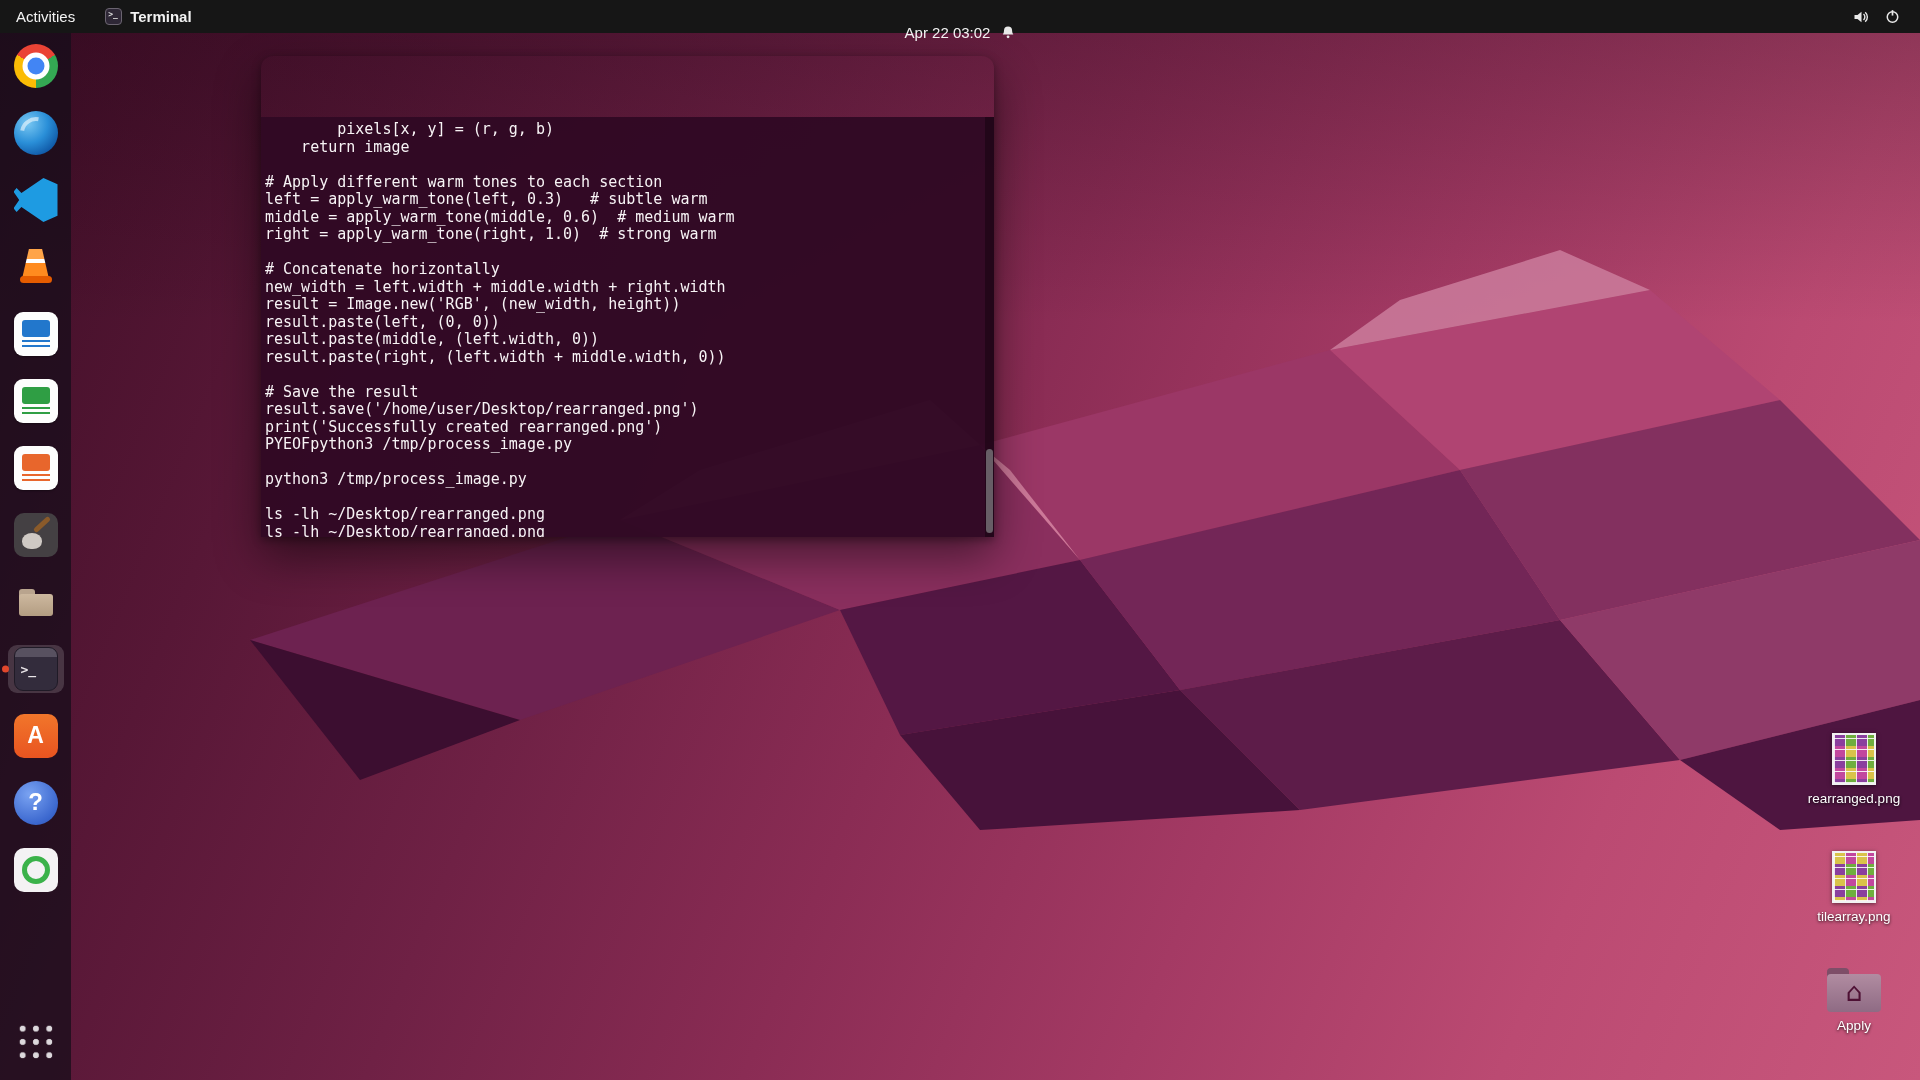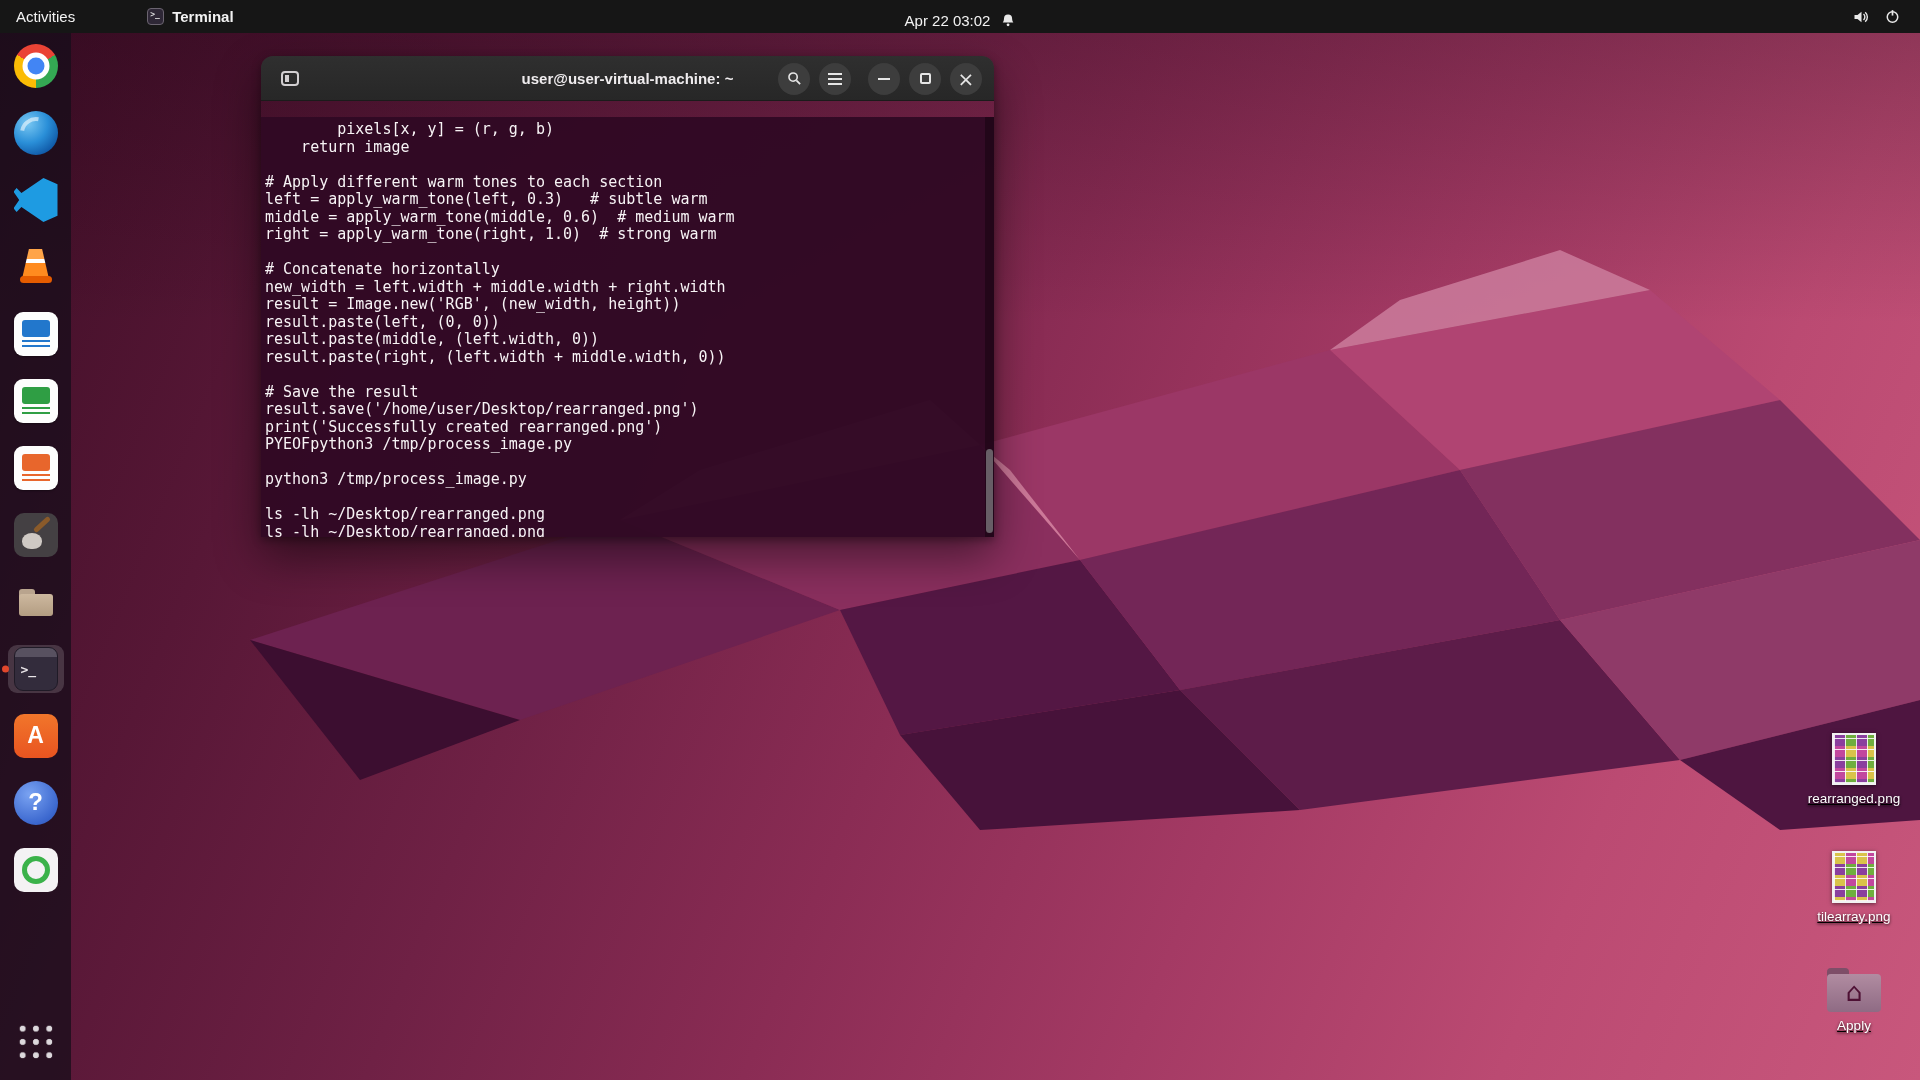--- a/index.html
+++ b/index.html
@@ -14,26 +14,26 @@
   
   .wallpaper { position:absolute; inset:0; z-index:0; }
   .wallpaper svg { width:100%; height:100%; display:block; }
 
   
   .topbar {
     position:absolute; top:0; left:0; width:1920px; height:33px; z-index:40;
     background:#161616; color:#f2f2f2; font-size:15px;
     display:flex; align-items:center;
   }
-  .tb-left { display:flex; align-items:flex-end; height:100%;gap:42px; }
+  .tb-left { display:flex; align-items:flex-end; height:100%; }
   .tb-activities { padding:0 16px; height:100%; display:flex; align-items:center; cursor:default; }
   .tb-appmenu { display:flex; align-items:center; gap:8px; padding:12px 14px; height:100%; font-weight:bold; }
   .tb-appicon { width:17px; height:17px; background:#2e2736; border:1px solid #6b6470; border-radius:4px; position:relative; }
   .tb-appicon::after { content:">_"; position:absolute; left:2px; top:1px; font:bold 8px "DejaVu Sans Mono", monospace; color:#ddd; }
-  .tb-center { position:absolute; left:50%; top:4px; height:100%; transform:translateX(-50%);
+  .tb-center { position:absolute; left:50%; top:16px; height:100%; transform:translateX(-50%);
     display:flex; align-items:center; gap:10px; padding:0 12px; }
   .tb-right { position:absolute; right:0; top:0; height:100%; display:flex; align-items:center; gap:16px; padding-right:20px; }
   .tb-icon { display:flex; align-items:center; }
 
   
   .dock {
     position:absolute; left:0; top:33px; bottom:0; width:71px; z-index:30;
     background:rgba(22,14,26,.74);
     display:flex; flex-direction:column; align-items:center; padding-top:9px; gap:19px;
   }
@@ -121,21 +121,21 @@
   .term-body pre {
     margin:0; padding:4px 12px 4px 4px;
     font-family:"DejaVu Sans Mono", monospace; font-size:15px; line-height:17.5px;
     color:#f7f3f5; white-space:pre;
   }
   .scroll-track { position:absolute; right:0; top:0; bottom:0; width:9px; background:rgba(0,0,0,.30); }
   .scroll-thumb { position:absolute; right:1px; bottom:4px; width:7px; height:84px; border-radius:4px; background:#675e66; }
 
   
   .desktop-icon { position:absolute; left:1806px; width:96px; z-index:10;
-    display:flex; flex-direction:column; align-items:center; gap:6px;text-decoration:underline; }
+    display:flex; flex-direction:column; align-items:center; gap:6px; }
   .di-label { color:#fff; font-size:13.5px; text-shadow:0 1px 3px rgba(0,0,0,.85); white-space:nowrap; }
   .thumb { width:44px; height:52px; border:2px solid #f2f2f2; box-shadow:0 1px 4px rgba(0,0,0,.5); }
   .thumb.rearranged {
     background:
       repeating-linear-gradient(0deg, rgba(255,255,255,.85) 0 1px, transparent 1px 11px),
       repeating-linear-gradient(90deg, rgba(255,255,255,.85) 0 1px, transparent 1px 11px),
       conic-gradient(#6fae3e 0 25%, #d9c34a 0 50%, #c2479e 0 75%, #8a3f9e 0) 0 0/22px 22px;
   }
   .thumb.tilearray {
     background:
@@ -247,46 +247,20 @@
     </div>
   <div class="dock-item">
       <span class="ic green"></span>
     </div>
   <div class="dock-item" style="margin-top:auto; margin-bottom:14px;">
       <span class="ic showapps"></span>
     </div>
 </div>
 
 <div class="window">
-  <div class="titlebar">
-    <div class="newtab-btn">
-      <span class="newtab-glyph"></span>
-    </div>
-    <div class="title">user@user-virtual-machine: ~</div>
-    <div class="tb-buttons">
-      <div class="circle-btn">
-        <svg class="mini" width="15" height="15" viewBox="0 0 16 16">
-            <circle cx="6.5" cy="6.5" r="4.4" stroke="#e6e6e6" stroke-width="1.7" fill="none"></circle>
-            <line x1="10" y1="10" x2="14" y2="14" stroke="#e6e6e6" stroke-width="1.9"></line>
-          </svg>
-      </div>
-      <div class="circle-btn spaced">
-        <span class="glyph-menu"></span>
-      </div>
-      <div class="circle-btn">
-        <span class="glyph-min"></span>
-      </div>
-      <div class="circle-btn">
-        <span class="glyph-max"></span>
-      </div>
-      <div class="circle-btn">
-        <span class="glyph-close">×</span>
-      </div>
-    </div>
-  </div>
   <div class="term-body">
     <pre>        pixels[x, y] = (r, g, b)
     return image
 
 # Apply different warm tones to each section
 left = apply_warm_tone(left, 0.3)   # subtle warm
 middle = apply_warm_tone(middle, 0.6)  # medium warm
 right = apply_warm_tone(right, 1.0)  # strong warm
 
 # Concatenate horizontally

